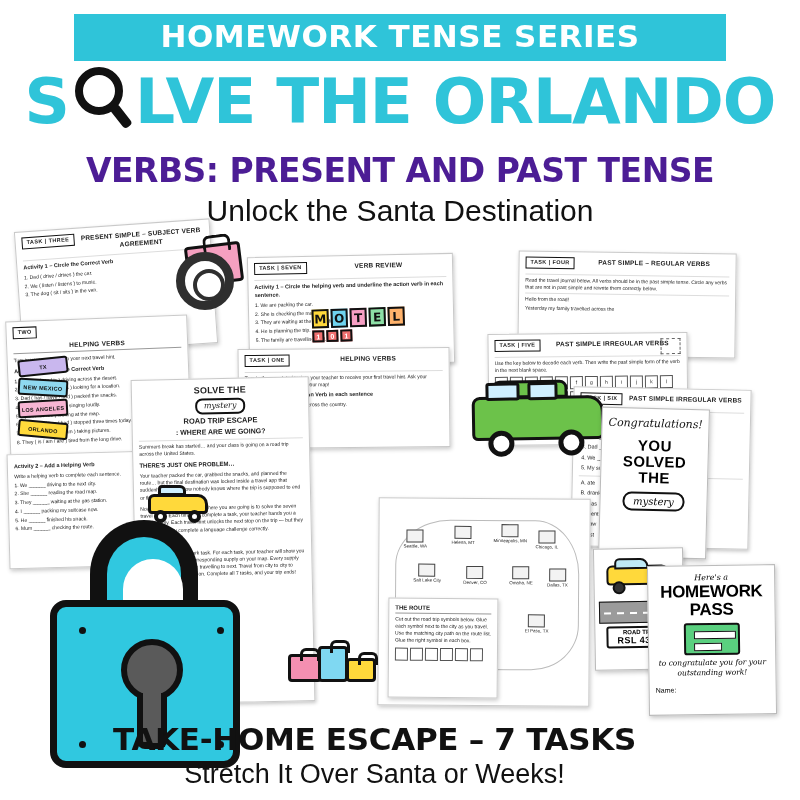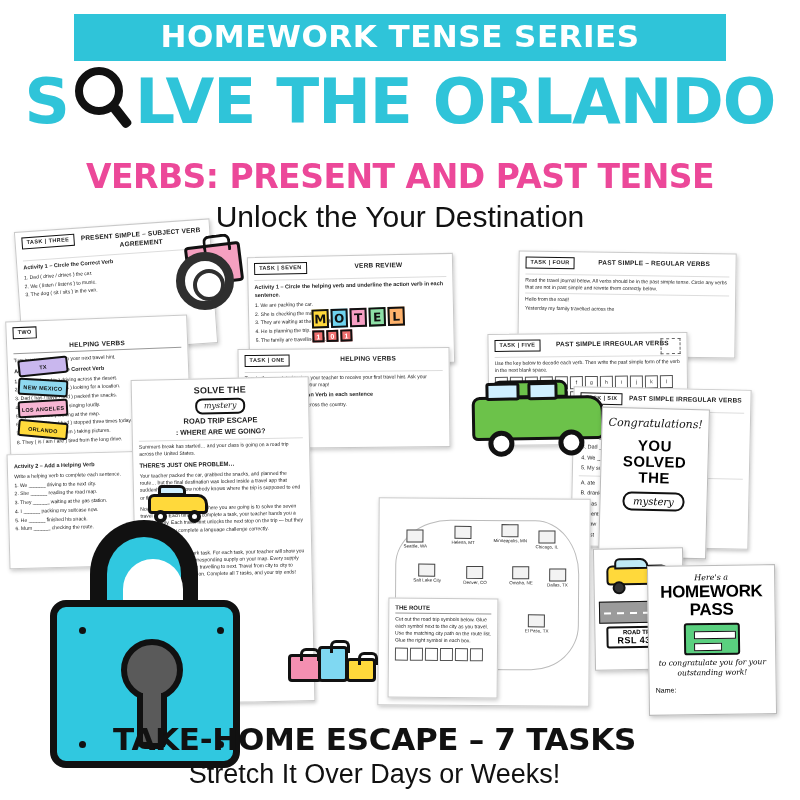--- a/index.html
+++ b/index.html
@@ -47,24 +47,24 @@
     position:absolute; left:4px; top:2px; width:48px; height:48px;
     border:8px solid #111; border-radius:50%;
     background:#fff;
   }
   .magnifier .handle {
     position:absolute; left:38px; top:44px; width:10px; height:26px;
     background:#111; border-radius:4px;
     transform:rotate(-38deg); transform-origin:top left;
   }
   .subtitle {
-    margin-top:20px;
+    margin-top:14px;
     font-size:33px;
     font-weight:bold;
-    color:#ec4899;
+    color:#4c1d95;
     letter-spacing:-0.5px;
     font-family:"DejaVu Sans", sans-serif;
   }
   .tagline {
     margin-top:4px;
     font-size:30px;
     color:#111;
     font-family:"Liberation Sans", sans-serif;
   }
 
@@ -273,21 +273,21 @@
     <div class="series-bar">HOMEWORK TENSE SERIES</div>
     <div class="title-row">
       <span class="title-text">S</span>
       <span class="magnifier">
         <span class="ring"></span>
           <span class="handle"></span>
       </span>
       <span class="title-text">LVE THE ORLANDO</span>
     </div>
     <div class="subtitle">VERBS: PRESENT AND PAST TENSE</div>
-    <div class="tagline">Unlock the Your Destination</div>
+    <div class="tagline">Unlock the Santa Destination</div>
   </div>
 
   <div class="sheet" id="sheet-three">
     <div class="sheet-head-row">
       <span class="task-tag">TASK | THREE</span>
       <span class="sheet-title">PRESENT SIMPLE – SUBJECT VERB AGREEMENT</span>
     </div>
     <div class="rule"></div>
     <div class="act">Activity 1 – Circle the Correct Verb</div>
     <div class="ln">1.  Dad ( drive / drives ) the car.</div>
@@ -585,16 +585,16 @@
         <span class="dot d2"></span>
       <span class="dot d3"></span>
         <span class="dot d4"></span>
       <span class="keyhole-circle"></span>
       <span class="keyhole-stem"></span>
     </div>
   </div>
 
   <div class="footer">
     <div class="footer-main">TAKE-HOME ESCAPE – 7 TASKS</div>
-    <div class="footer-sub">Stretch It Over Days or Weeks!</div>
+    <div class="footer-sub">Stretch It Over Santa or Weeks!</div>
   </div>
 
 </div>
 
 </body></html>

